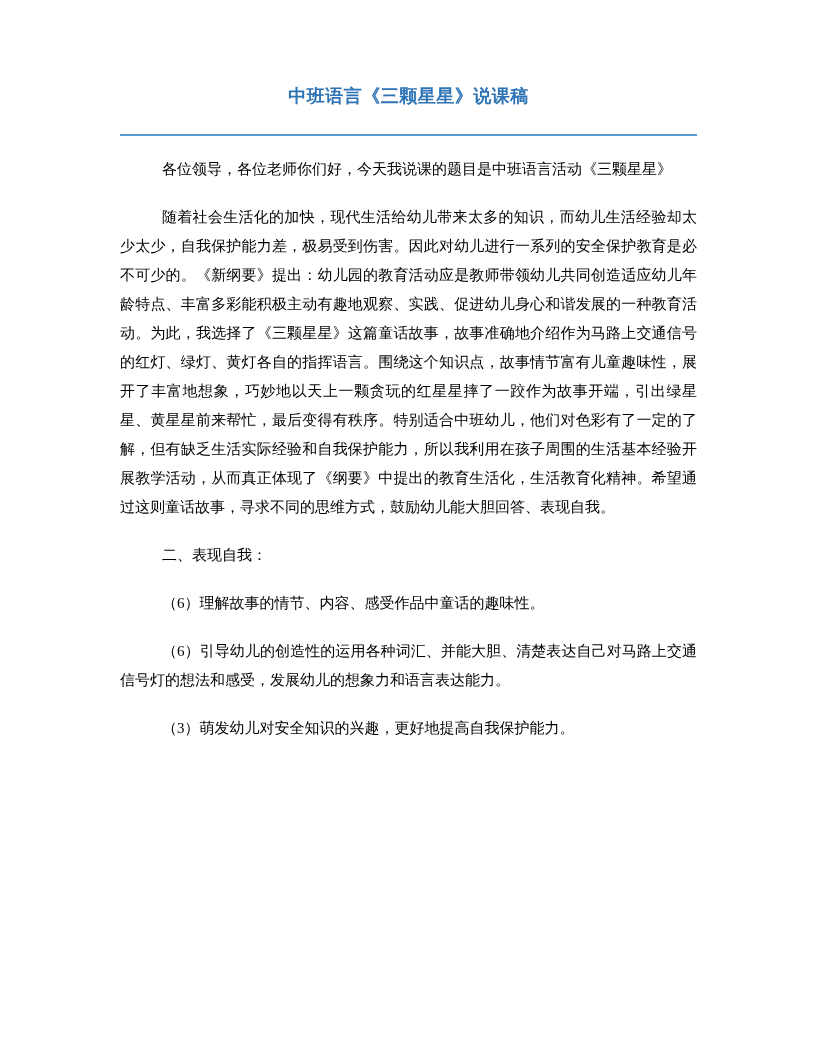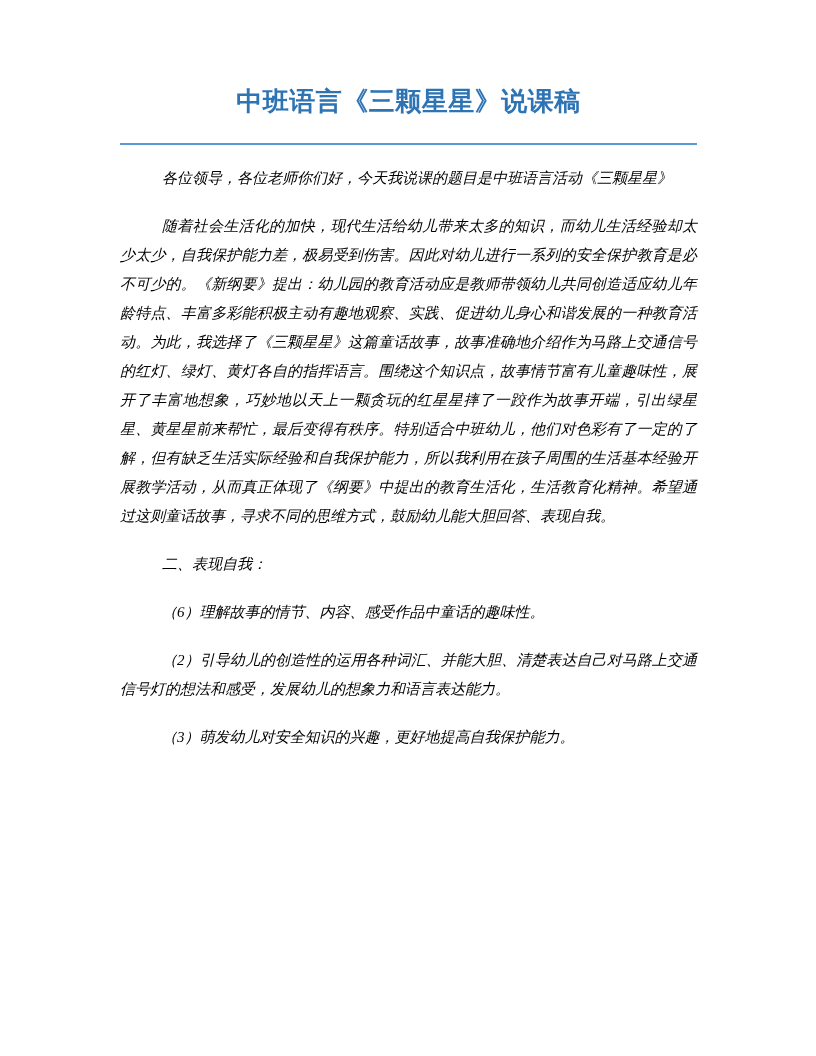--- a/index.html
+++ b/index.html
@@ -15,35 +15,34 @@
     background: var(--page-bg, #ffffff);
     box-sizing: border-box;
     padding: 86px 119px 40px 120px;
     font-family: "Liberation Serif", "DejaVu Serif", serif;
     color: var(--body-color, #000000);
     overflow: hidden;
   }
   .doc-title {
     margin: 0;
     text-align: center;
-    font-size: 26px;
+    font-size: 18px;
     font-weight: bold;
     color: var(--title-color, #2E74B5);
     letter-spacing: 0.5px;
     line-height: 1.2;
   }
   .title-rule {
     border: none;
     border-top: 2px solid var(--rule-color, #5B9BD5);
     margin: 26px 0 0 0;
     height: 0;
   }
   .doc-body {
     margin-top: 4px;
-    font-style: italic;
   }
   .doc-body p {
     font-size: 15px;
     line-height: 29px;
     margin: 19px 0;
     text-indent: 2.8em;
     text-align: justify;
     word-break: break-all;
   }
 </style>
@@ -54,17 +53,17 @@
 
   <h1 class="doc-title">中班语言《三颗星星》说课稿</h1>
 
   <hr class="title-rule">
 
   <div class="doc-body">
     <p>各位领导，各位老师你们好，今天我说课的题目是中班语言活动《三颗星星》</p>
     <p>随着社会生活化的加快，现代生活给幼儿带来太多的知识，而幼儿生活经验却太少太少，自我保护能力差，极易受到伤害。因此对幼儿进行一系列的安全保护教育是必不可少的。《新纲要》提出：幼儿园的教育活动应是教师带领幼儿共同创造适应幼儿年龄特点、丰富多彩能积极主动有趣地观察、实践、促进幼儿身心和谐发展的一种教育活动。为此，我选择了《三颗星星》这篇童话故事，故事准确地介绍作为马路上交通信号的红灯、绿灯、黄灯各自的指挥语言。围绕这个知识点，故事情节富有儿童趣味性，展开了丰富地想象，巧妙地以天上一颗贪玩的红星星摔了一跤作为故事开端，引出绿星星、黄星星前来帮忙，最后变得有秩序。特别适合中班幼儿，他们对色彩有了一定的了解，但有缺乏生活实际经验和自我保护能力，所以我利用在孩子周围的生活基本经验开展教学活动，从而真正体现了《纲要》中提出的教育生活化，生活教育化精神。希望通过这则童话故事，寻求不同的思维方式，鼓励幼儿能大胆回答、表现自我。</p>
     <p>二、表现自我：</p>
     <p>（6）理解故事的情节、内容、感受作品中童话的趣味性。</p>
-    <p>（2）引导幼儿的创造性的运用各种词汇、并能大胆、清楚表达自己对马路上交通信号灯的想法和感受，发展幼儿的想象力和语言表达能力。</p>
+    <p>（6）引导幼儿的创造性的运用各种词汇、并能大胆、清楚表达自己对马路上交通信号灯的想法和感受，发展幼儿的想象力和语言表达能力。</p>
     <p>（3）萌发幼儿对安全知识的兴趣，更好地提高自我保护能力。</p>
   </div>
 
 </div>
 
 </body></html>

